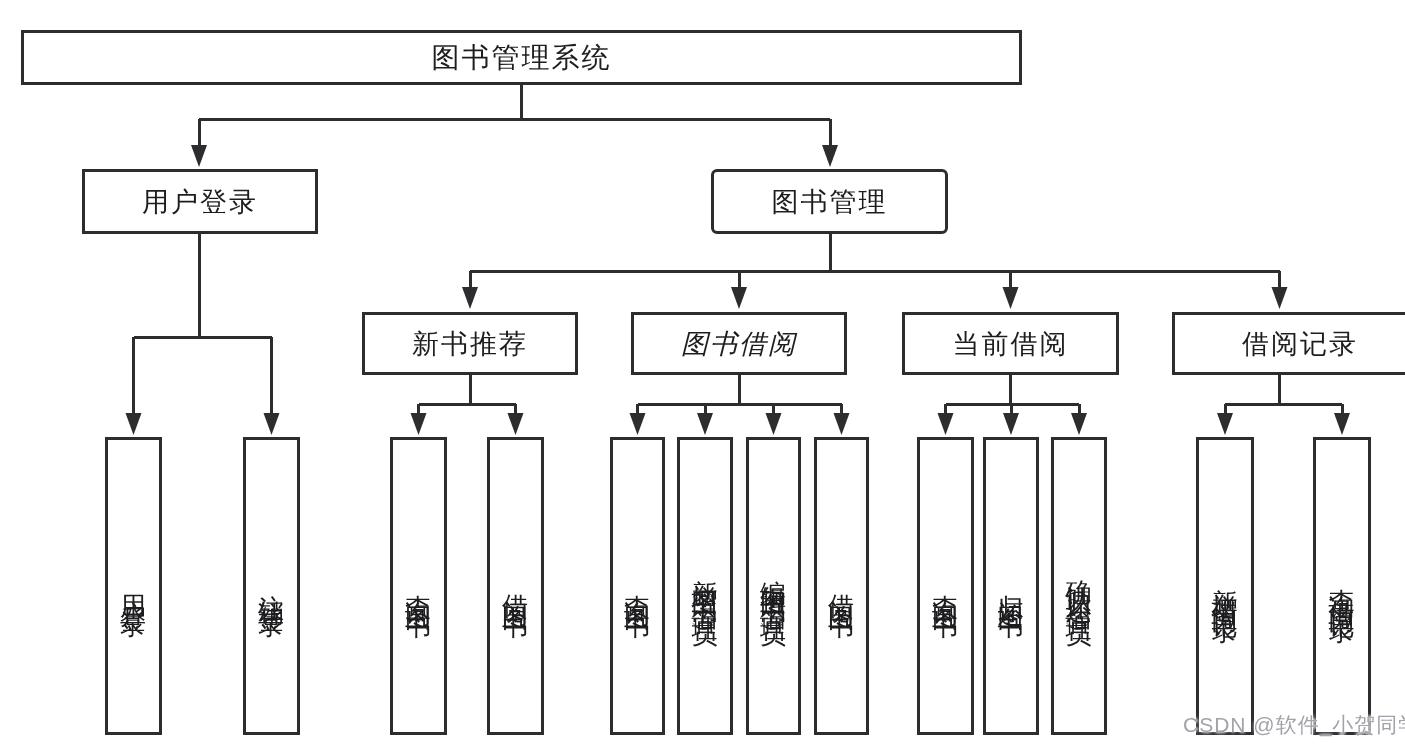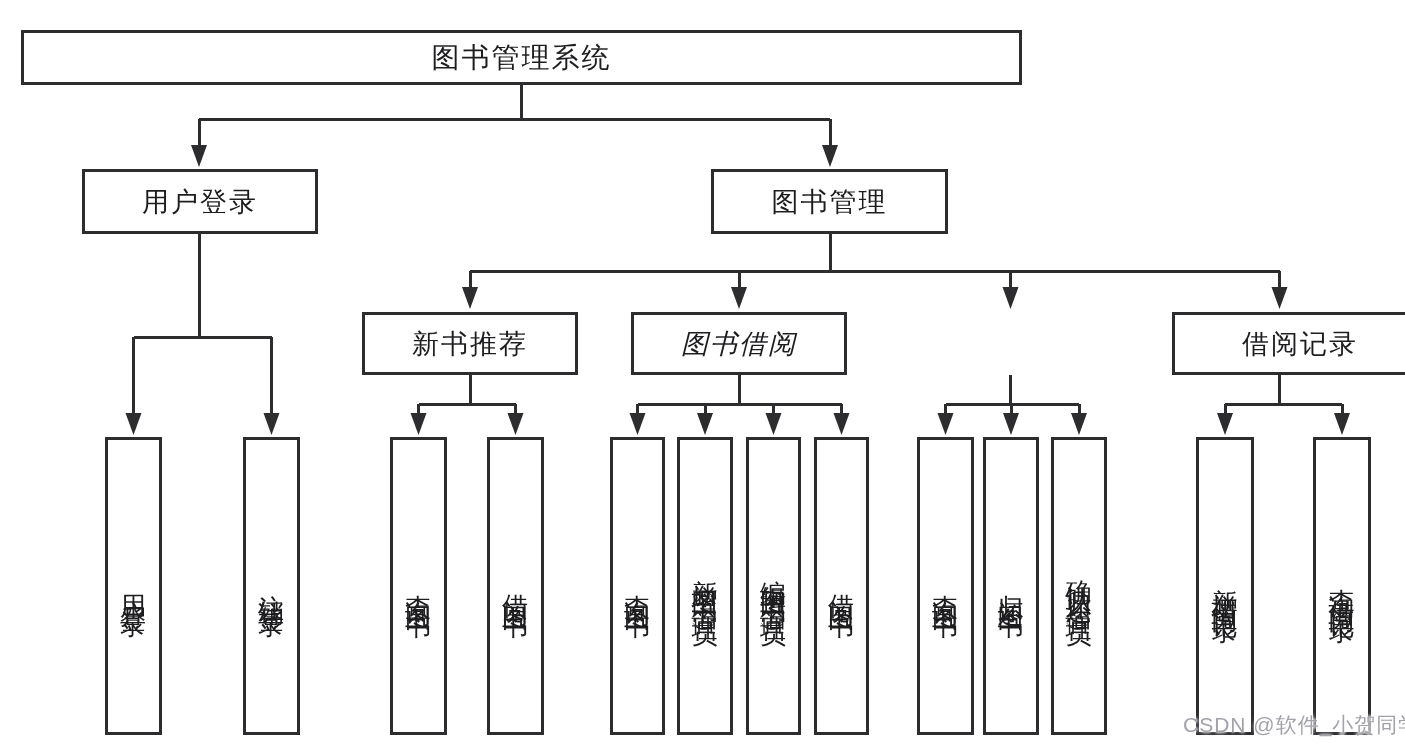--- a/index.html
+++ b/index.html
@@ -55,21 +55,21 @@
     writing-mode: vertical-rl;
     text-orientation: mixed;
     font-size: 26px;
     letter-spacing: 6px;
     line-height: 1;
     padding: 6px 0;
   }
   
   [data-name="node-root"]               { left: 21px;   top: 30px;  width: 1001px; height: 55px; }
   [data-name="node-user-login"]         { left: 82px;   top: 169px; width: 236px;  height: 65px; }
-  [data-name="node-book-management"]    { left: 711px;  top: 169px; width: 237px;  height: 65px; }
+  [data-name="node-book-management"]    { left: 711px;  top: 169px; width: 237px;  height: 65px; border-radius: 6px; }
   [data-name="node-new-book-rec"]       { left: 362px;  top: 312px; width: 216px;  height: 63px; }
   [data-name="node-book-borrowing"]     { left: 631px;  top: 312px; width: 216px;  height: 63px; font-style: italic; }
   [data-name="node-current-borrowing"]  { left: 902px;  top: 312px; width: 217px;  height: 63px; }
   [data-name="node-borrowing-records"]  { left: 1172px; top: 312px; width: 256px;  height: 63px; }
   [data-name="leaf-user-login"]         { left: 105px;  top: 437px; width: 57px;   height: 298px; }
   [data-name="leaf-logout"]             { left: 243px;  top: 437px; width: 57px;   height: 298px; }
   [data-name="leaf-query-books-rec"]    { left: 390px;  top: 437px; width: 57px;   height: 298px; }
   [data-name="leaf-borrow-books-rec"]   { left: 487px;  top: 437px; width: 57px;   height: 298px; }
   [data-name="leaf-query-books-borrow"] { left: 610px;  top: 437px; width: 55px;   height: 298px; }
   [data-name="leaf-add-book-admin"]     { left: 677px;  top: 437px; width: 56px;   height: 298px; }
@@ -151,20 +151,21 @@
     <polygon points="1334,413 1350,413 1342,435" shape-rendering="auto"></polygon>
   </svg>
 
   <div class="box hbox root-box" data-name="node-root">图书管理系统</div>
 
   <div class="box hbox" data-name="node-user-login">用户登录</div>
   <div class="box hbox" data-name="node-book-management">图书管理</div>
 
   <div class="box hbox" data-name="node-new-book-rec">新书推荐</div>
   <div class="box hbox" data-name="node-book-borrowing">图书借阅</div>
+  <div class="box hbox" data-name="node-current-borrowing">当前借阅</div>
   <div class="box hbox" data-name="node-borrowing-records">借阅记录</div>
 
   <div class="box vbox" data-name="leaf-user-login">用户登录</div>
   <div class="box vbox" data-name="leaf-logout">注销登录</div>
 
   <div class="box vbox" data-name="leaf-query-books-rec">查询图书</div>
   <div class="box vbox" data-name="leaf-borrow-books-rec">借阅图书</div>
 
   <div class="box vbox" data-name="leaf-query-books-borrow">查询图书</div>
   <div class="box vbox" data-name="leaf-add-book-admin">新增图书（管理员）</div>

